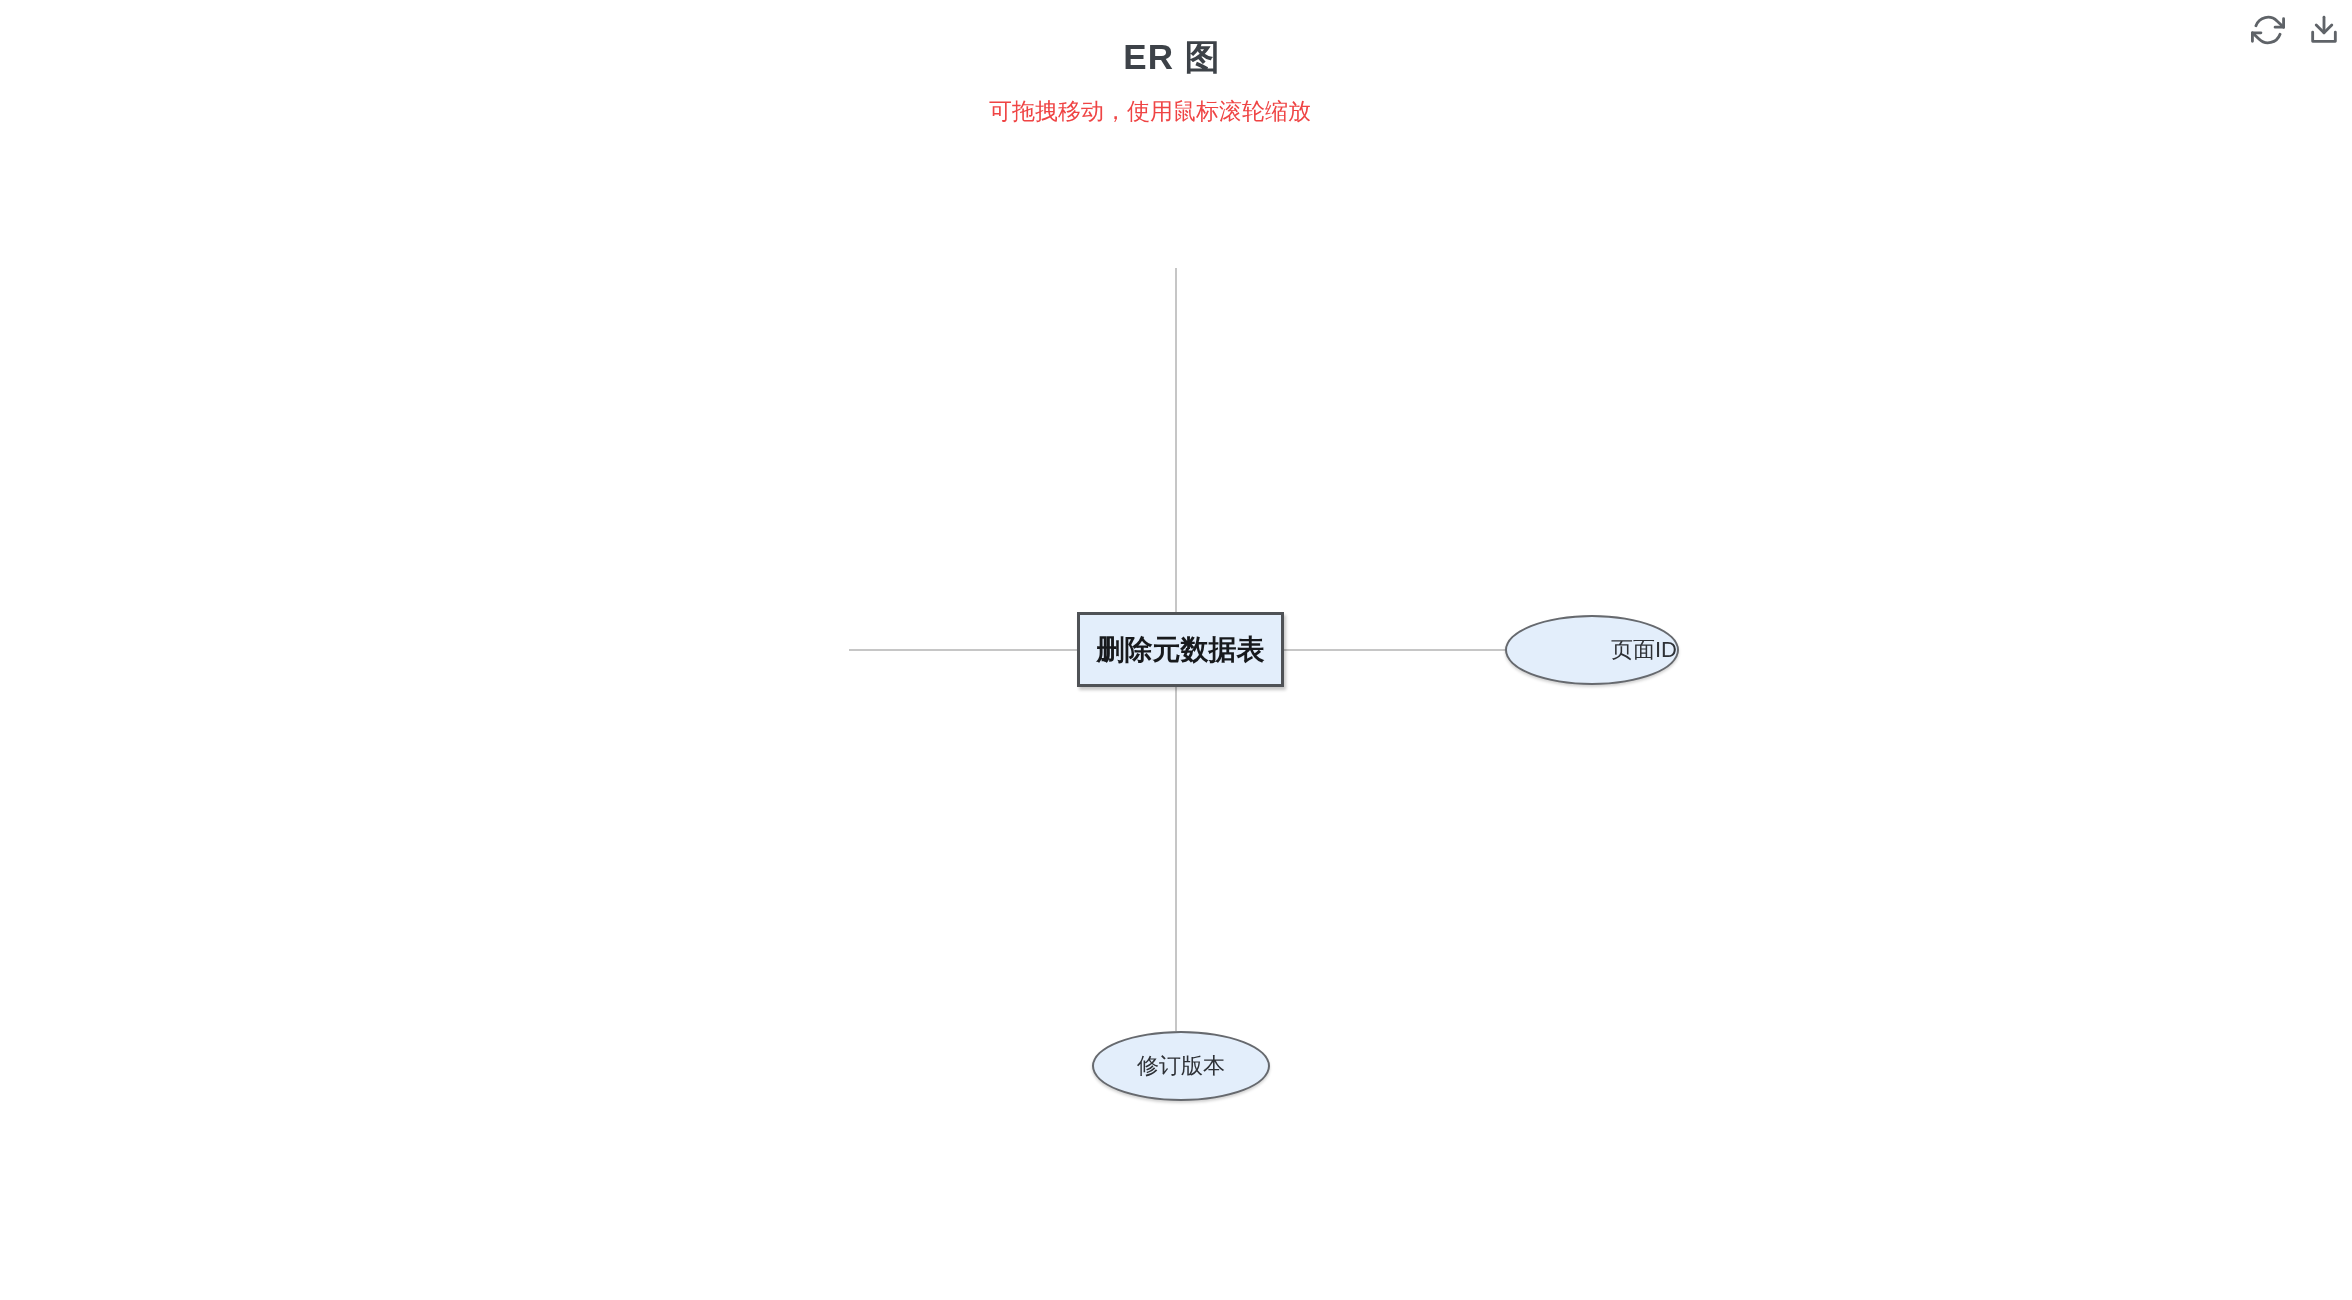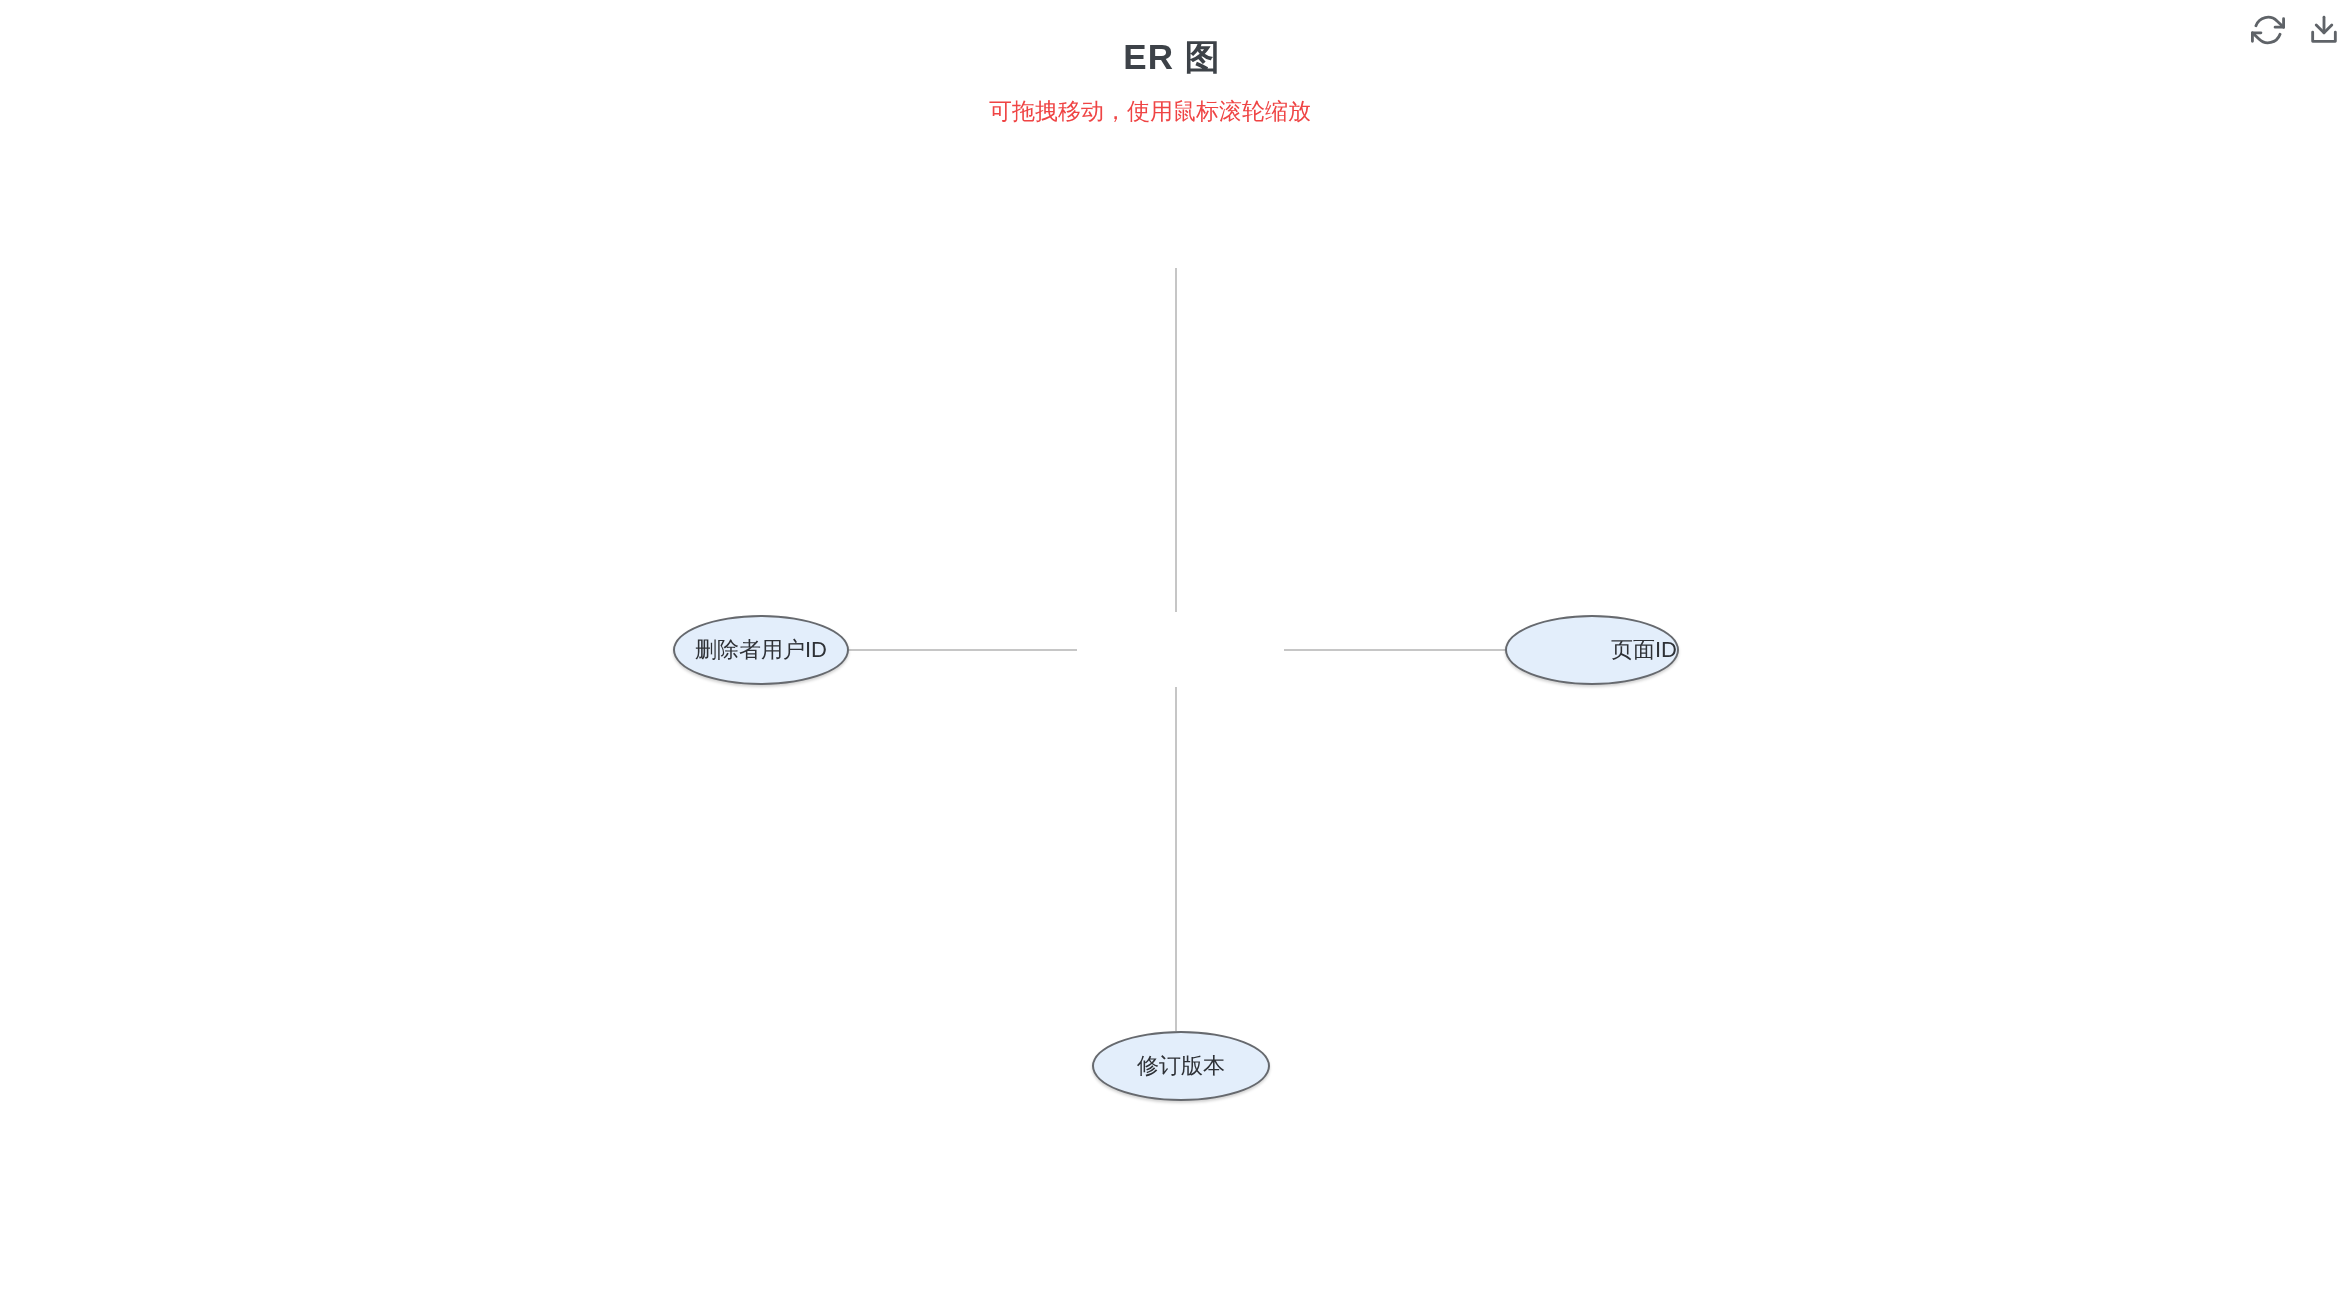--- a/index.html
+++ b/index.html
@@ -112,24 +112,24 @@
   </div>
 
   <div class="canvas">
 
     <div class="edge edge-v edge-top"></div>
     <div class="edge edge-v edge-bottom"></div>
     <div class="edge edge-h edge-left"></div>
     <div class="edge edge-h edge-right"></div>
 
 
-    <div class="node ellipse node-left">
-      <span>删除者用户ID</span>
+
+    <div class="node entity node-entity">
+      <span>删除元数据表</span>
     </div>
-
 
     <div class="node ellipse node-right">
       <span>页面ID</span>
     </div>
 
     <div class="node ellipse node-bottom">
       <span>修订版本</span>
     </div>
 
   </div>

